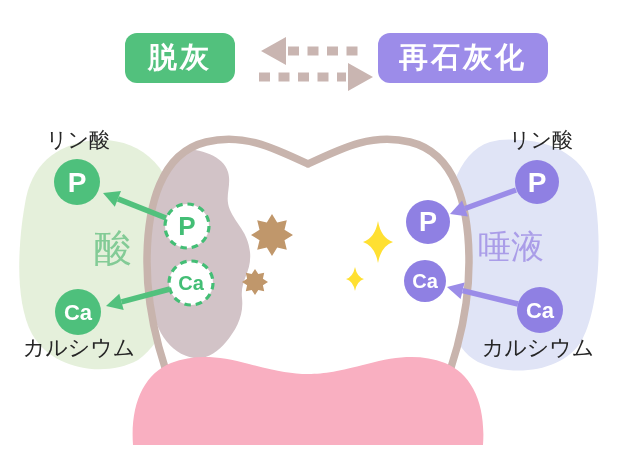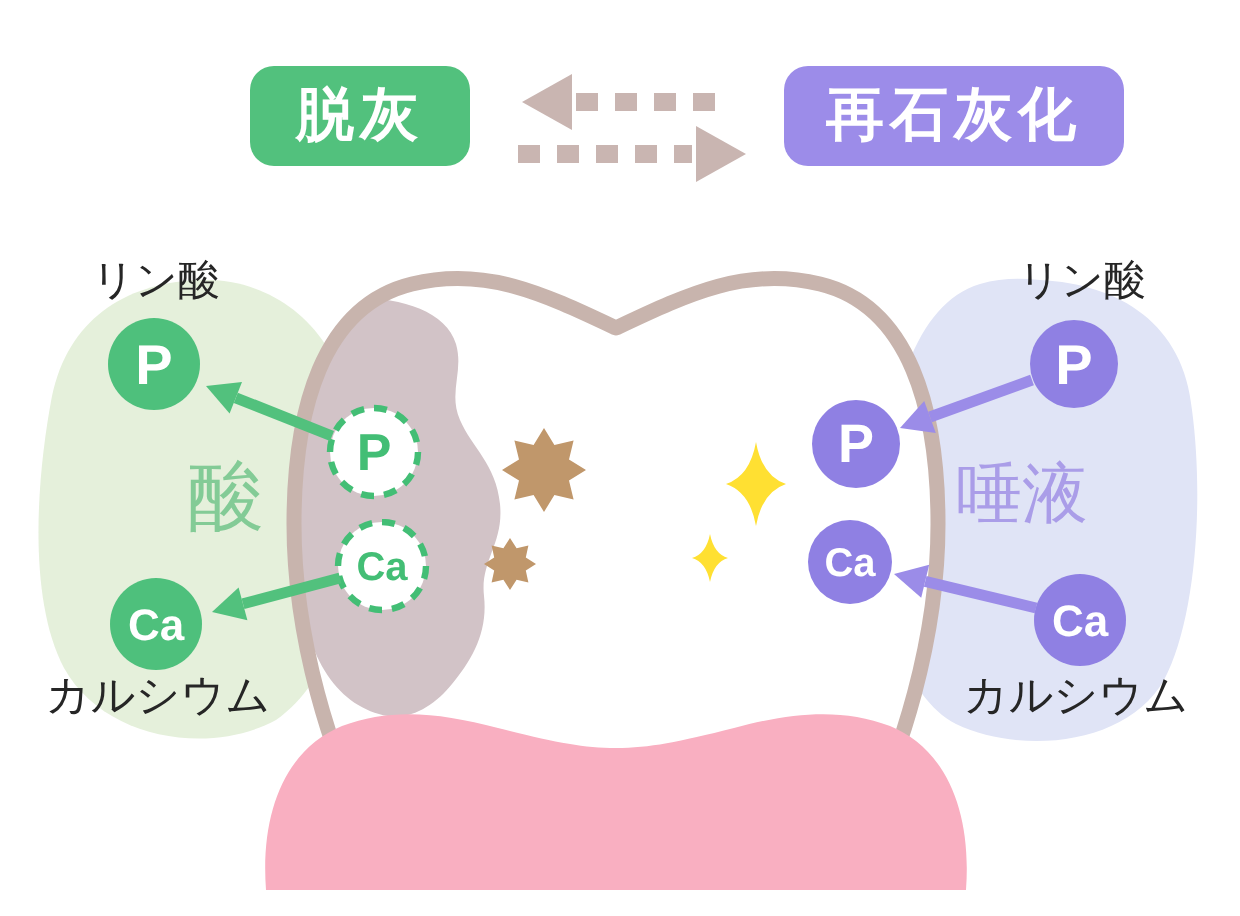--- a/index.html
+++ b/index.html
@@ -14,21 +14,21 @@
   .legend-box{
     position:absolute;
     top:33px;height:50px;
     display:flex;align-items:center;justify-content:center;
     color:#ffffff;
     font-size:29px;font-weight:600;letter-spacing:3px;
     border-radius:12px;
     box-sizing:border-box;
   }
   .legend-box.green{left:125px;width:110px;background:#52C17D;}
-  .legend-box.purple{left:392px;width:170px;background:#9C8CE9;}
+  .legend-box.purple{left:378px;width:170px;background:#9C8CE9;}
   svg text{font-family:"Liberation Sans","DejaVu Sans",sans-serif;}
   .lbl-black{fill:#262626;font-size:21px;font-weight:500;}
   .lbl-black-wide{fill:#262626;font-size:22px;font-weight:500;}
   .ion-letter-white-lg{fill:#ffffff;font-size:28px;font-weight:bold;}
   .ion-letter-white-md{fill:#ffffff;font-size:22px;font-weight:bold;}
   .ion-letter-green-lg{fill:#43BE75;font-size:26px;font-weight:bold;}
   .ion-letter-green-md{fill:#43BE75;font-size:20px;font-weight:bold;}
   .ion-letter-white-inlg{fill:#ffffff;font-size:27px;font-weight:bold;}
   .ion-letter-white-inmd{fill:#ffffff;font-size:20px;font-weight:bold;}
   .zone-label-acid{fill:#83CB96;font-size:38px;font-weight:500;}

